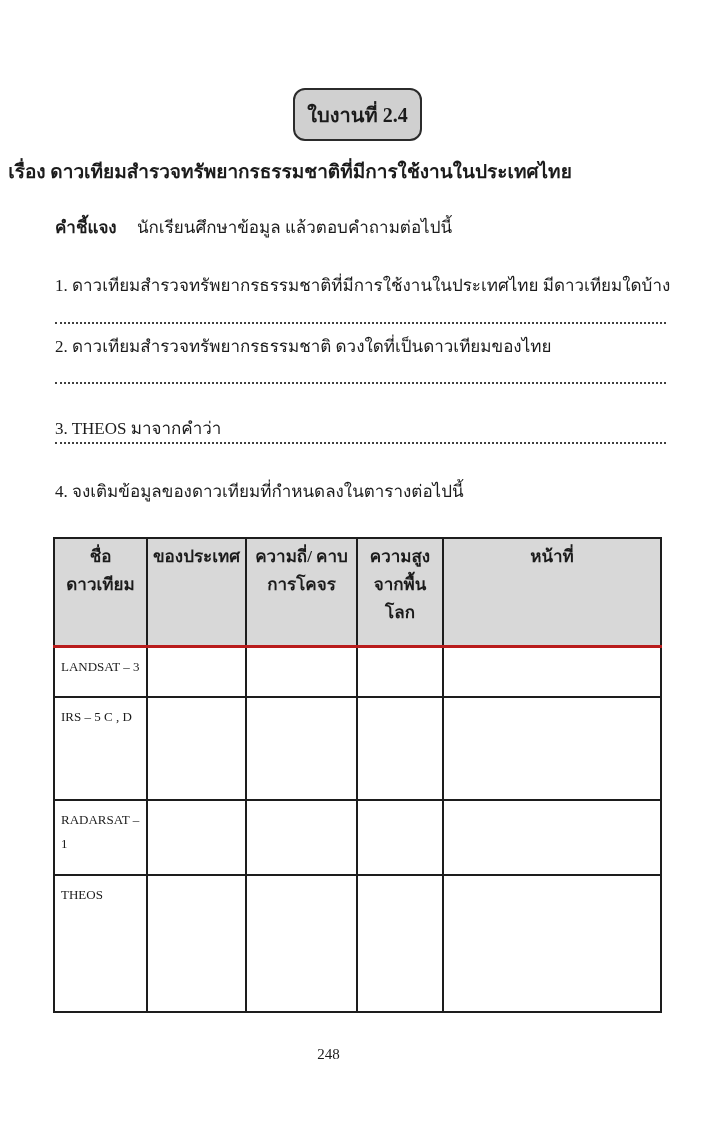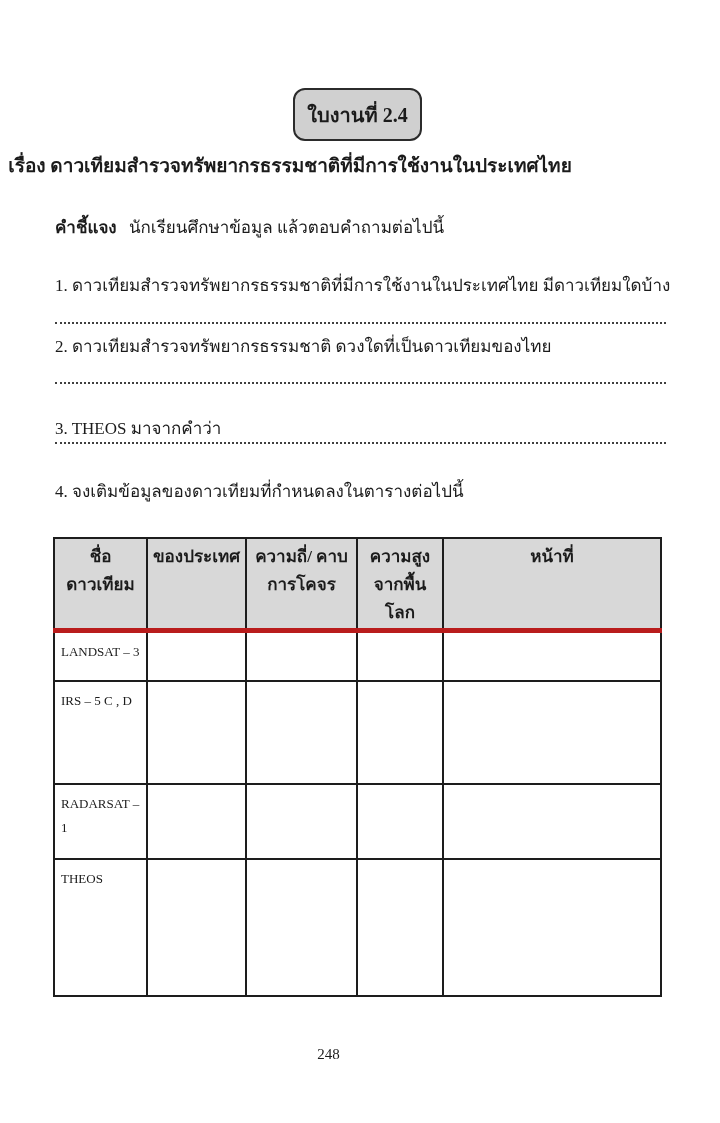--- a/index.html
+++ b/index.html
@@ -15,28 +15,28 @@
   .badge{
     position:absolute;left:293px;top:88px;
     width:125px;height:49px;
     background:#d0d0d0;
     border:2.5px solid #2b2b2b;
     border-radius:12px;
     display:flex;align-items:center;justify-content:center;
     font-size:20px;font-weight:bold;
   }
   .doc-title{
-    position:absolute;left:0;top:150px;width:580px;
+    position:absolute;left:0;top:156px;width:580px;
     text-align:center;font-size:19px;font-weight:bold;
   }
   .instruction{
     position:absolute;left:55px;top:213px;width:620px;
     font-size:17px;
   }
-  .instruction .lead{font-weight:bold;margin-right:8px;}
+  .instruction .lead{font-weight:bold;margin-right:16px;}
   .question{
     position:absolute;left:55px;width:625px;
     font-size:17px;
   }
   .q1{top:271px;}
   .q2{top:332px;}
   .q3{top:414px;}
   .q4{top:477px;}
   .answer-line{
     position:absolute;left:55px;width:611px;height:14px;
@@ -54,23 +54,23 @@
   table.sat th, table.sat td{
     border:2px solid #1d1d1d;
     vertical-align:top;
     white-space:pre-line;
     overflow:hidden;
   }
   table.sat th{
     background:#d8d8d8;
     font-size:17px;font-weight:bold;
     text-align:center;
-    padding:4px 2px 1px 2px;
+    padding:4px 2px 18px 2px;
     line-height:1.65;
-    border-bottom:5px solid #b91c1c;
+    border-bottom:3px solid #b91c1c;
   }
   table.sat td{
     font-size:13px;
     text-align:left;
     padding:7px 1px 0 6px;
     line-height:1.85;
     background:#ffffff;
   }
   .page-number{
     position:absolute;left:0;top:1046px;width:657px;

